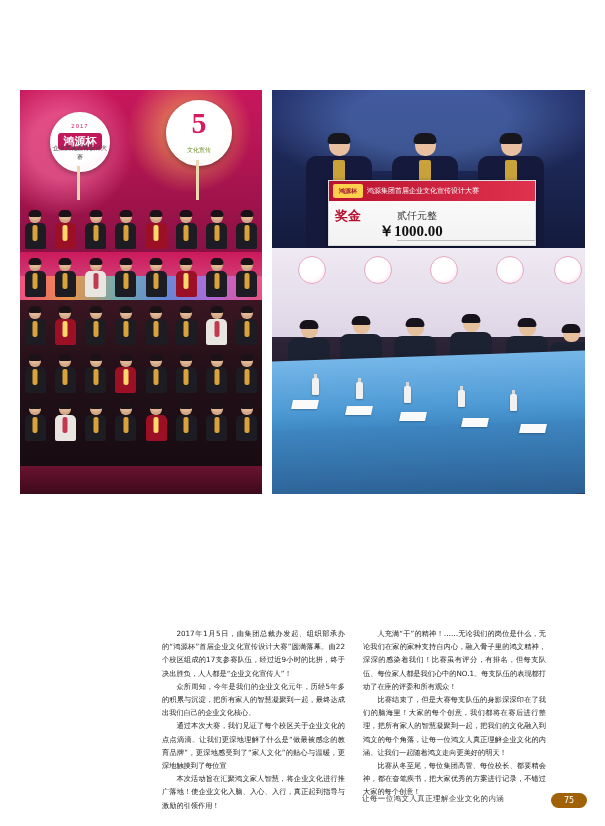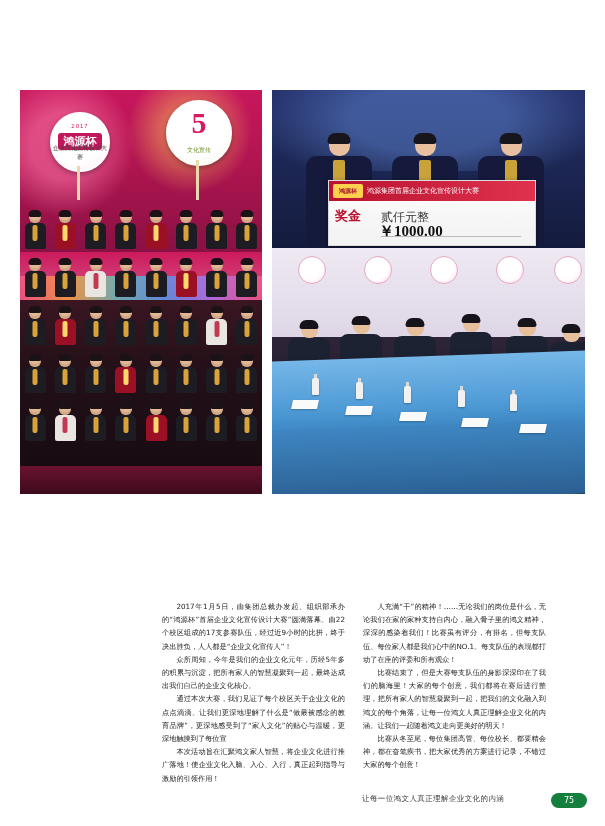--- a/index.html
+++ b/index.html
@@ -170,22 +170,22 @@
   }
   .cheque .cq-badge {
     width: 30px; height: 14px; background: #ffd04d; color: #a2142f;
     border-radius: 2px; font-size: 6px; display: flex; align-items: center;
     justify-content: center; margin-right: 4px; font-weight: bold;
   }
   .cheque .cq-amountlabel {
     position: absolute; left: 6px; top: 26px; font-size: 13px; color: #b8122f; font-weight: bold;
   }
   .cheque .cq-words {
-    position: absolute; left: 52px; top: 28px; font-size: 12px; color: #333;
-    border-bottom: 1px solid #bbb; padding-bottom: 10px; width: 140px;
+    position: absolute; left: 68px; top: 28px; font-size: 10px; color: #333;
+    border-bottom: 1px solid #bbb; padding-bottom: 17px; width: 140px;
   }
   .cheque .cq-num {
     position: absolute; left: 50px; bottom: 4px; font-size: 15px; color: #111;
     font-weight: bold; font-family: "Liberation Serif", serif;
   }
 
   
   .photo-br {
     position: absolute; left: 272px; top: 186px; width: 313px; height: 246px;
     overflow: hidden; background: #1b2230;
@@ -238,37 +238,38 @@
     display: flex;
     gap: 18px;
   }
   .col {
     width: 183px;
     font-family: "DejaVu Sans", sans-serif;
     font-size: 7.2px;
     line-height: 13.2px;
     color: #1c1c1c;
     text-align: justify;
+    margin-top: 27px;
   }
   .col p { margin: 0; text-indent: 2em; }
 
   
   .footer {
     position: absolute;
     left: 0; bottom: 18px; width: 605px; height: 22px;
   }
   .footer-line {
     position: absolute; left: 362px; bottom: 4px;
     font-family: "DejaVu Sans", sans-serif;
     font-size: 7.5px; color: #3a3a3a; letter-spacing: .4px;
   }
   .footer-page {
     position: absolute; right: 18px; bottom: 0;
     width: 36px; height: 15px; border-radius: 8px;
-    background: #15803d; color: #fff; font-size: 8px;
+    background: #a16207; color: #fff; font-size: 8px;
     display: flex; align-items: center; justify-content: center;
     font-family: "DejaVu Sans", sans-serif;
   }
 </style>
 </head>
 <body>
 
 <div class="photos">
 
   <div class="photo-main">

